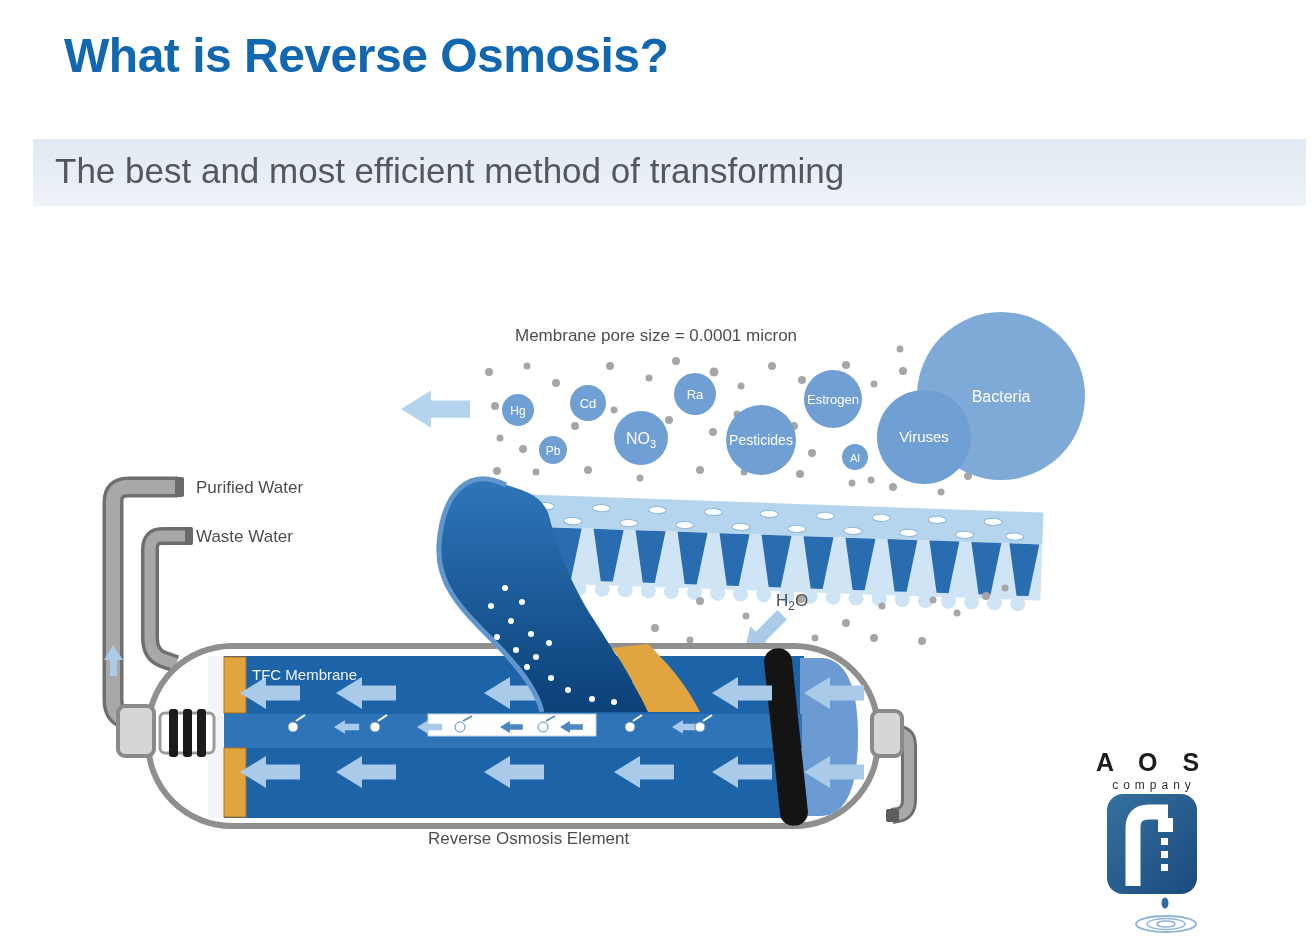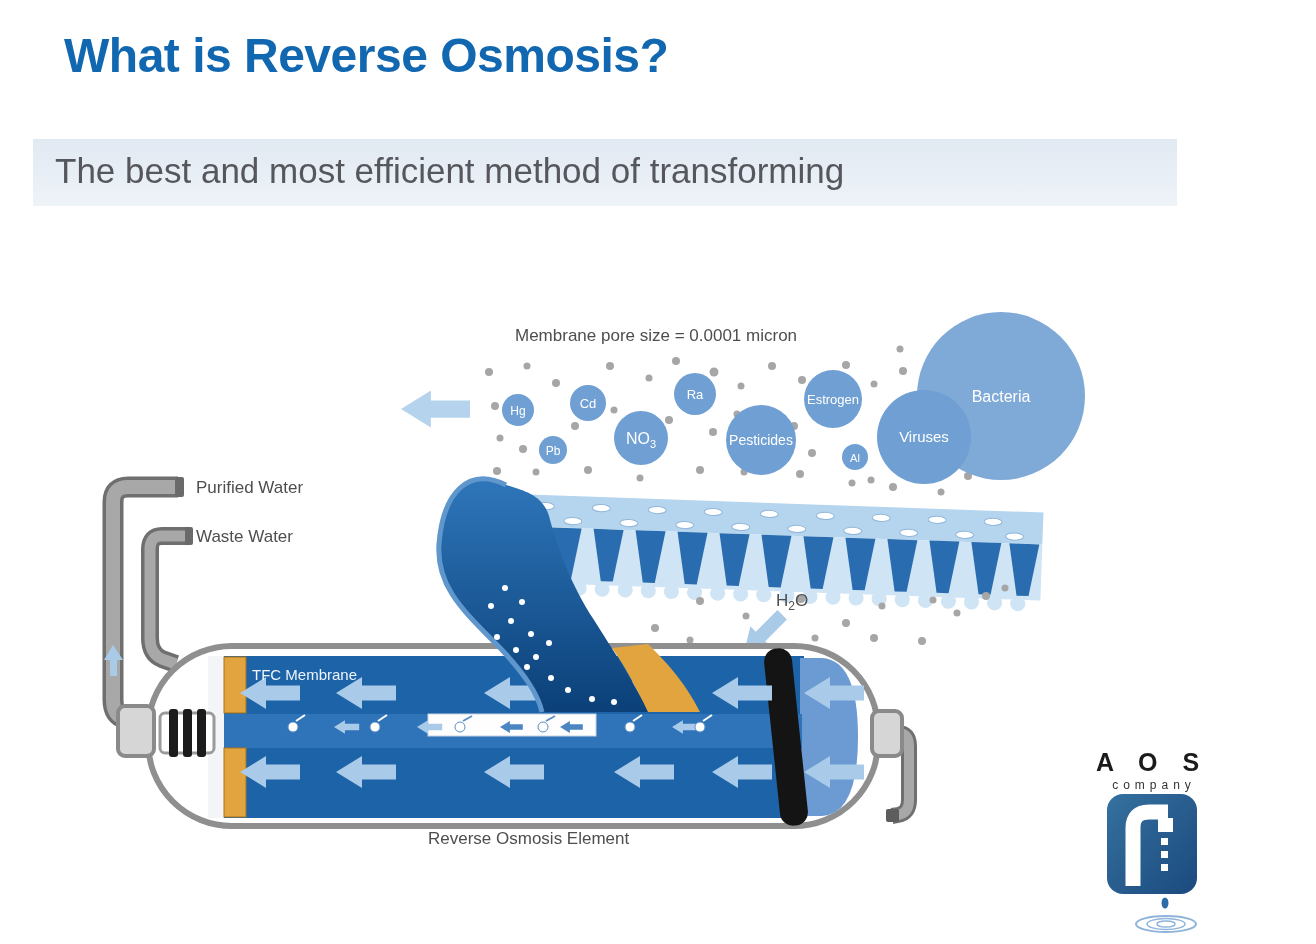--- a/index.html
+++ b/index.html
@@ -1,20 +1,20 @@
 <!DOCTYPE html>
 <html><head>
 <meta charset="utf-8">
 <style>
   html,body{margin:0;padding:0;background:#fff;}
   .page{position:relative;width:1316px;height:944px;background:#fff;overflow:hidden;
         font-family:"Liberation Sans",sans-serif;}
   .title{position:absolute;left:64px;top:28px;margin:0;font-size:48px;font-weight:bold;
          color:#1268b0;letter-spacing:-.5px;}
-  .subtitle{position:absolute;left:33px;top:139px;width:1144px;box-sizing:border-box;
+  .subtitle{position:absolute;left:33px;top:139px;width:1273px;box-sizing:border-box;
             padding:9px 22px 11px 22px;background:linear-gradient(180deg,#e1e9f2,#eef3f8);
             color:#55575c;font-size:35px;line-height:1.34;white-space:nowrap;}
   .diagram{position:absolute;left:0;top:280px;}
   svg text{font-family:"Liberation Sans",sans-serif;}
   .t-caption{font-size:17px;fill:#4e4e4e;}
   .bt{fill:#ffffff;text-anchor:middle;}
 </style>
 </head>
 <body>
 

